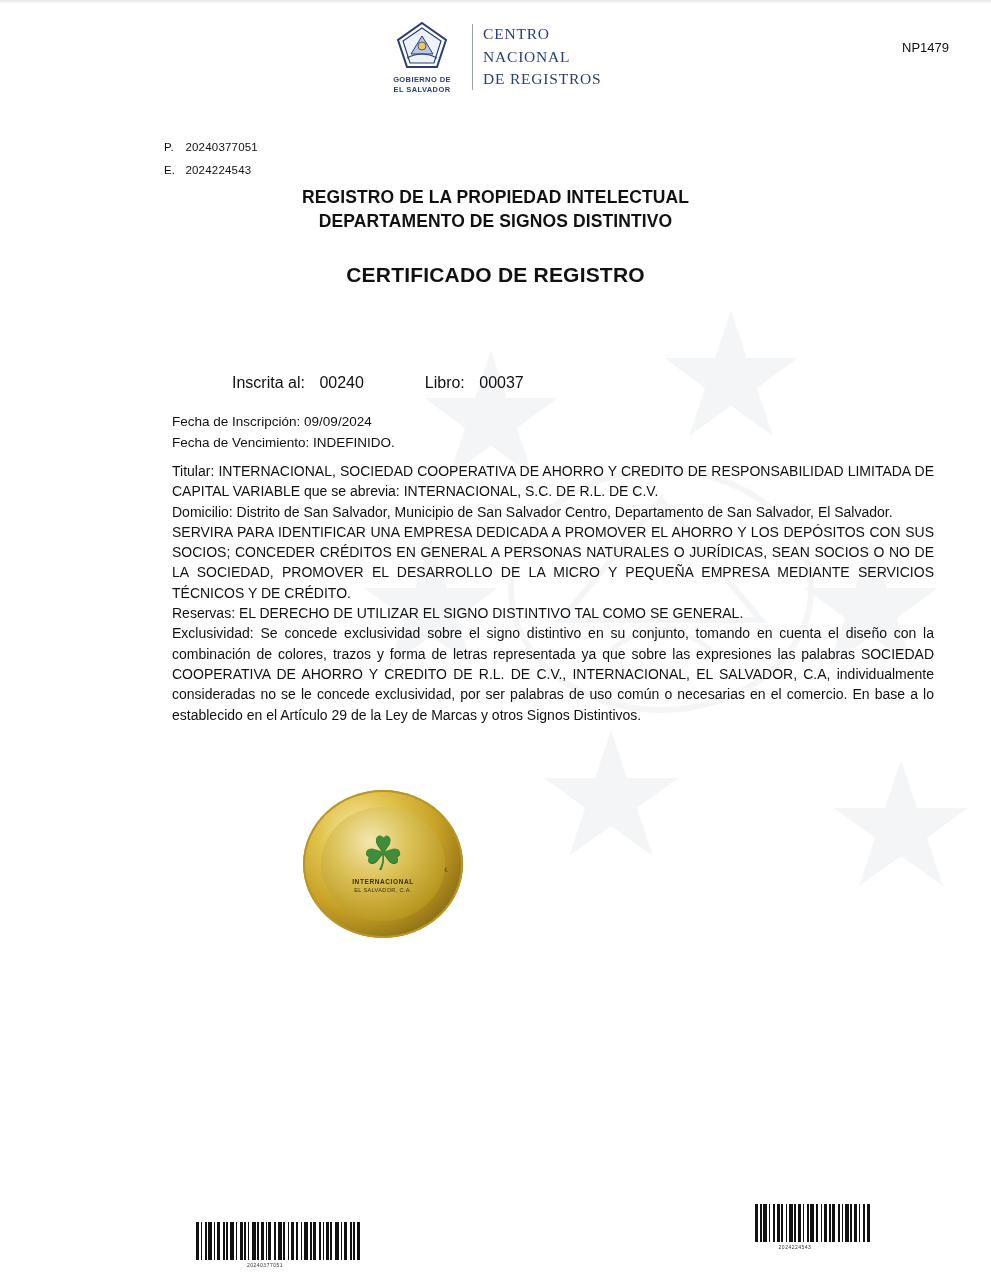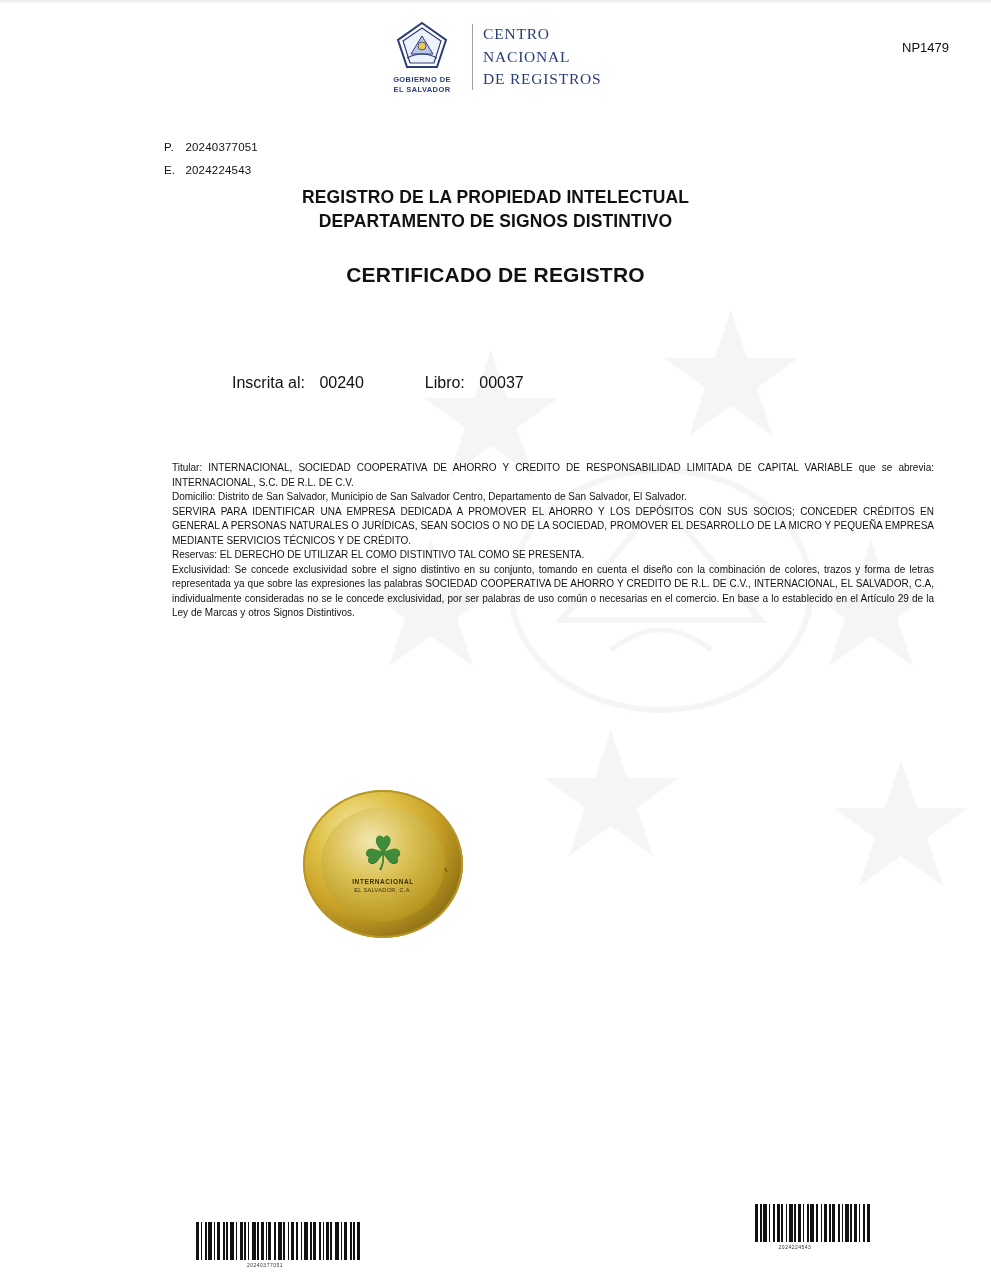--- a/index.html
+++ b/index.html
@@ -131,21 +131,21 @@
     left: 172px;
     font-size: 13.5px;
     line-height: 1.55;
   }
   
   .body {
     position: absolute;
     top: 461px;
     left: 172px;
     width: 762px;
-    font-size: 10px;
+    font-size: 14px;
     line-height: 1.45;
     text-align: justify;
   }
   .body p { margin: 0; }
   .closing {
     margin-top: 20px;
     text-align: left;
   }
   
   .seal {
@@ -295,26 +295,36 @@
   </div>
 
   <div class="insc">
     <span>Inscrita al:</span>
     <span class="val">00240</span>
     <span class="gap"></span>
     <span>Libro:</span>
     <span class="val">00037</span>
   </div>
 
+  <div class="dates">
+    <div>
+      <span>Fecha de Inscripción:</span>
+      <span>09/09/2024</span>
+    </div>
+    <div>
+      <span>Fecha de Vencimiento:</span>
+      <span>INDEFINIDO.</span>
+    </div>
+  </div>
 
   <div class="body">
     <p>Titular: INTERNACIONAL, SOCIEDAD COOPERATIVA DE AHORRO Y CREDITO DE RESPONSABILIDAD LIMITADA DE CAPITAL VARIABLE que se abrevia: INTERNACIONAL, S.C. DE R.L. DE C.V.</p>
     <p>Domicilio: Distrito de San Salvador, Municipio de San Salvador Centro, Departamento de San Salvador, El Salvador.</p>
     <p>SERVIRA PARA IDENTIFICAR UNA EMPRESA DEDICADA A PROMOVER EL AHORRO Y LOS DEPÓSITOS CON SUS SOCIOS; CONCEDER CRÉDITOS EN GENERAL A PERSONAS NATURALES O JURÍDICAS, SEAN SOCIOS O NO DE LA SOCIEDAD, PROMOVER EL DESARROLLO DE LA MICRO Y PEQUEÑA EMPRESA MEDIANTE SERVICIOS TÉCNICOS Y DE CRÉDITO.</p>
-    <p>Reservas: EL DERECHO DE UTILIZAR EL COMO DISTINTIVO TAL COMO SE PRESENTA.</p>
+    <p>Reservas: EL DERECHO DE UTILIZAR EL SIGNO DISTINTIVO TAL COMO SE GENERAL.</p>
     <p>Exclusividad: Se concede exclusividad sobre el signo distintivo en su conjunto, tomando en cuenta el diseño con la combinación de colores, trazos y forma de letras representada ya que sobre las expresiones las palabras SOCIEDAD COOPERATIVA DE AHORRO Y CREDITO DE R.L. DE C.V., INTERNACIONAL, EL SALVADOR, C.A, individualmente consideradas no se le concede exclusividad, por ser palabras de uso común o necesarias en el comercio. En base a lo establecido en el Artículo 29 de la Ley de Marcas y otros Signos Distintivos.</p>
   </div>
 
   <div class="seal">
     <div class="seal-ring"></div>
     <svg class="seal-arc" viewBox="0 0 160 148">
       <defs>
         <path id="arcpath" d="M 20,84 A 62,62 0 0 1 140,84" fill="none"></path>
       </defs>
       <text>

